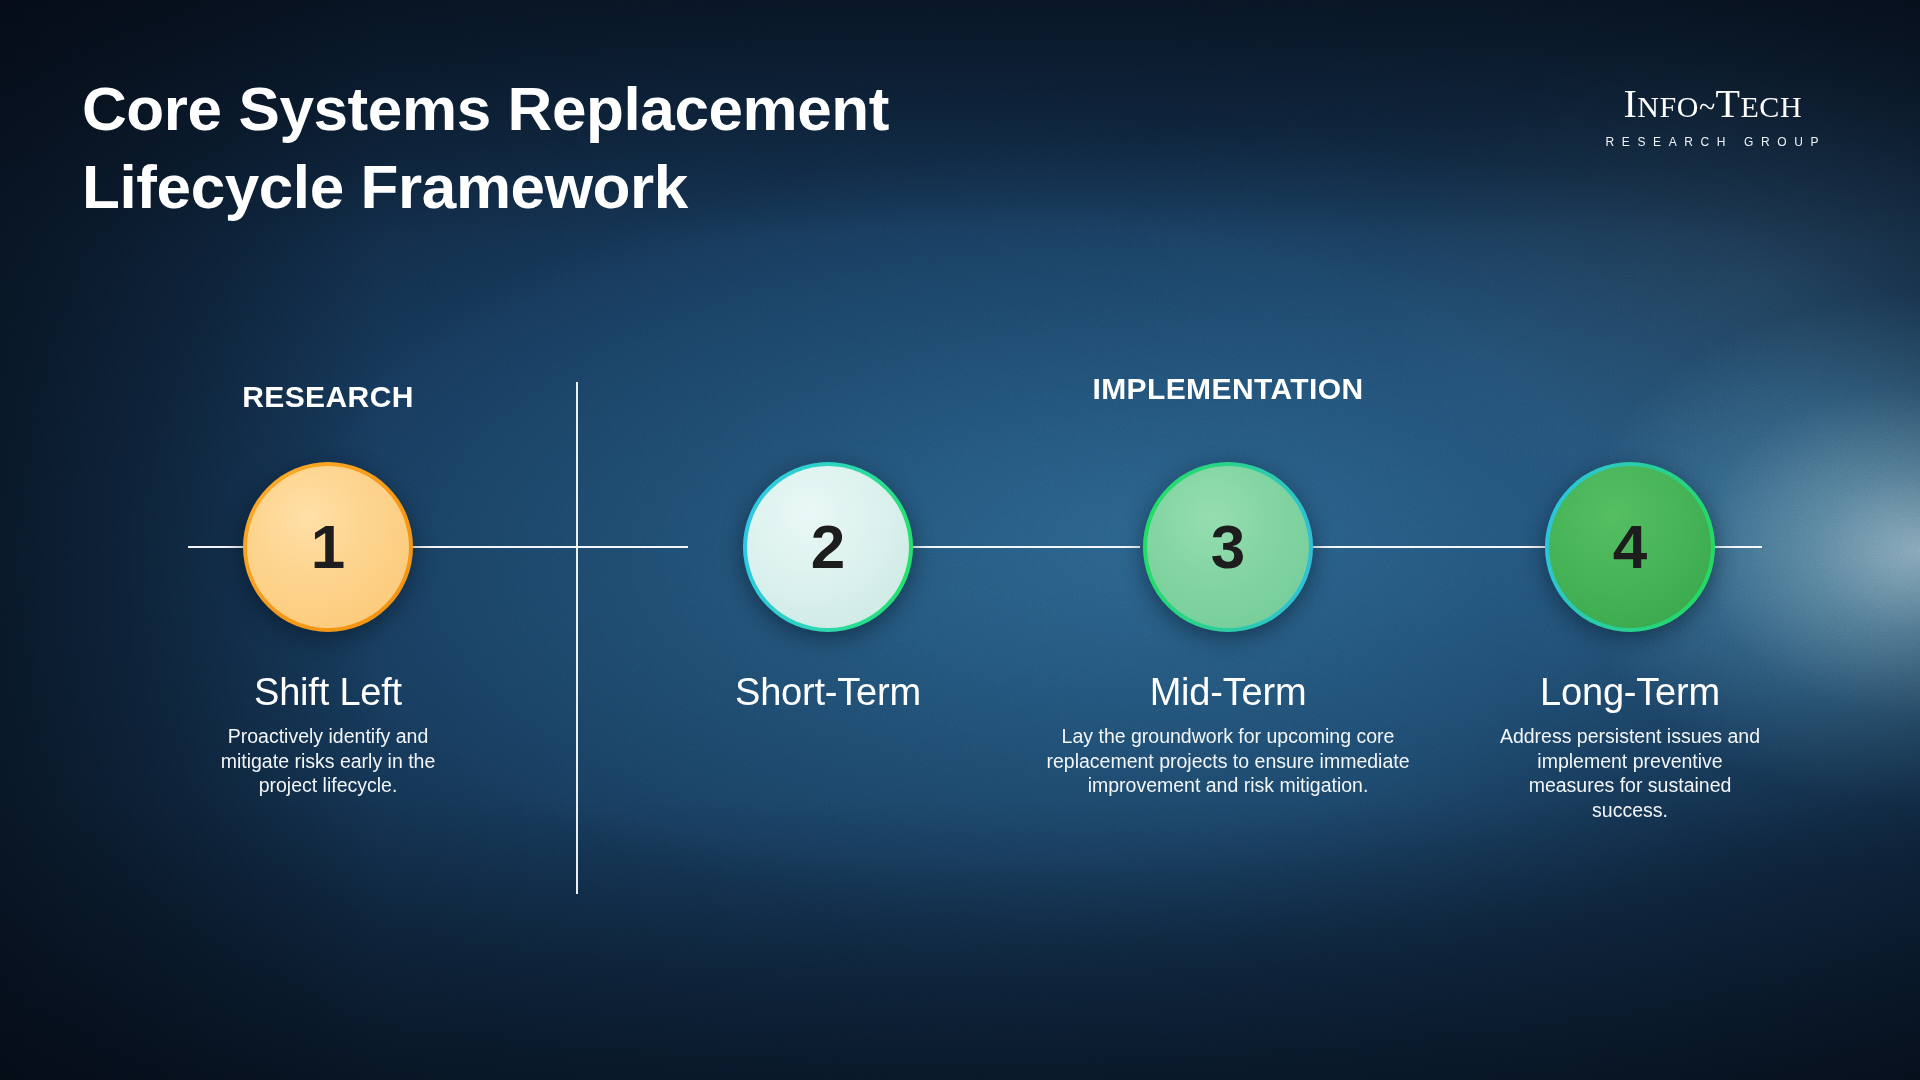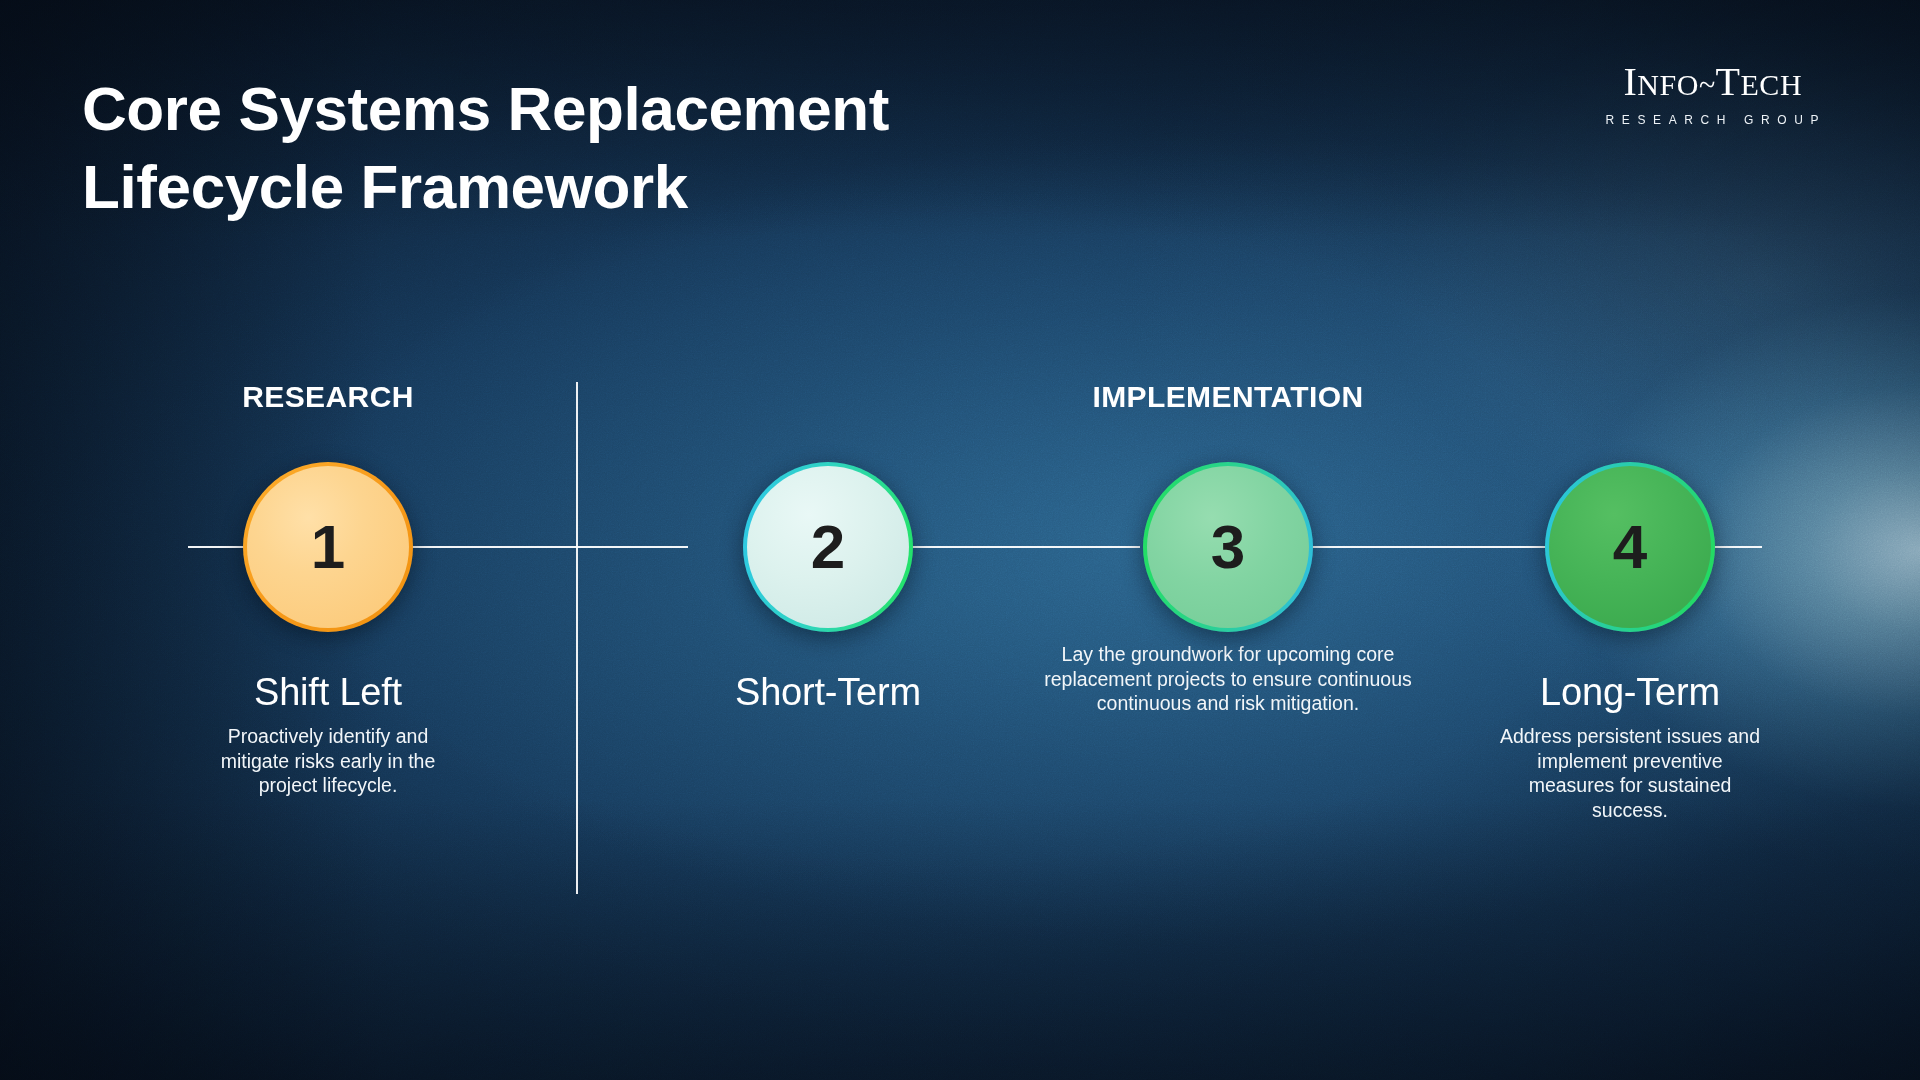--- a/index.html
+++ b/index.html
@@ -64,21 +64,21 @@
   .title {
     position:absolute; left:82px; top:70px;
     width:1100px;
     font-size:62px; font-weight:700; line-height:78px;
     letter-spacing:-0.4px;
     color:#ffffff;
     white-space:pre-line;
   }
 
   .logo {
-    position:absolute; right:94px; top:60px;
+    position:absolute; right:94px; top:82px;
     text-align:center;
     color:#ffffff;
     user-select:none;
   }
   .logo-main {
     font-family:"Liberation Serif", serif;
     font-size:40px; font-weight:400;
     letter-spacing:.5px; line-height:44px;
     white-space:nowrap;
   }
@@ -97,21 +97,21 @@
   .phase-label {
     position:absolute;
     font-size:30px; font-weight:700;
     letter-spacing:.4px;
     color:#ffffff;
     text-align:center;
     white-space:nowrap;
     transform:translateX(-50%);
   }
   #phase-planning       { left:328px; top:380px; }
-  #phase-implementation { left:1228px; top:380px; }
+  #phase-implementation { left:1228px; top:372px; }
 
   
   .divider {
     position:absolute;
     left:576px; top:382px;
     width:2px; height:512px;
     background:#ffffff;
     opacity:.92;
   }
 
@@ -255,21 +255,22 @@
     </div>
     <div class="step-title">Short-Term</div>
   </div>
 
   <div class="step" id="step-3">
     <div class="circle-wrap" id="c3">
       <div class="circle-ring"></div>
       <div class="circle-face"></div>
       <span class="circle-num">3</span>
     </div>
-    <div class="step-desc">Lay the groundwork for upcoming core replacement projects to ensure continuous continuous and risk mitigation.</div>
+    <div class="step-title">Mid-Term</div>
+    <div class="step-desc">Lay the groundwork for upcoming core replacement projects to ensure immediate improvement and risk mitigation.</div>
   </div>
 
   <div class="step" id="step-4">
     <div class="circle-wrap" id="c4">
       <div class="circle-ring"></div>
       <div class="circle-face"></div>
       <span class="circle-num">4</span>
     </div>
     <div class="step-title">Long-Term</div>
     <div class="step-desc">Address persistent issues and implement preventive measures for sustained success.</div>

